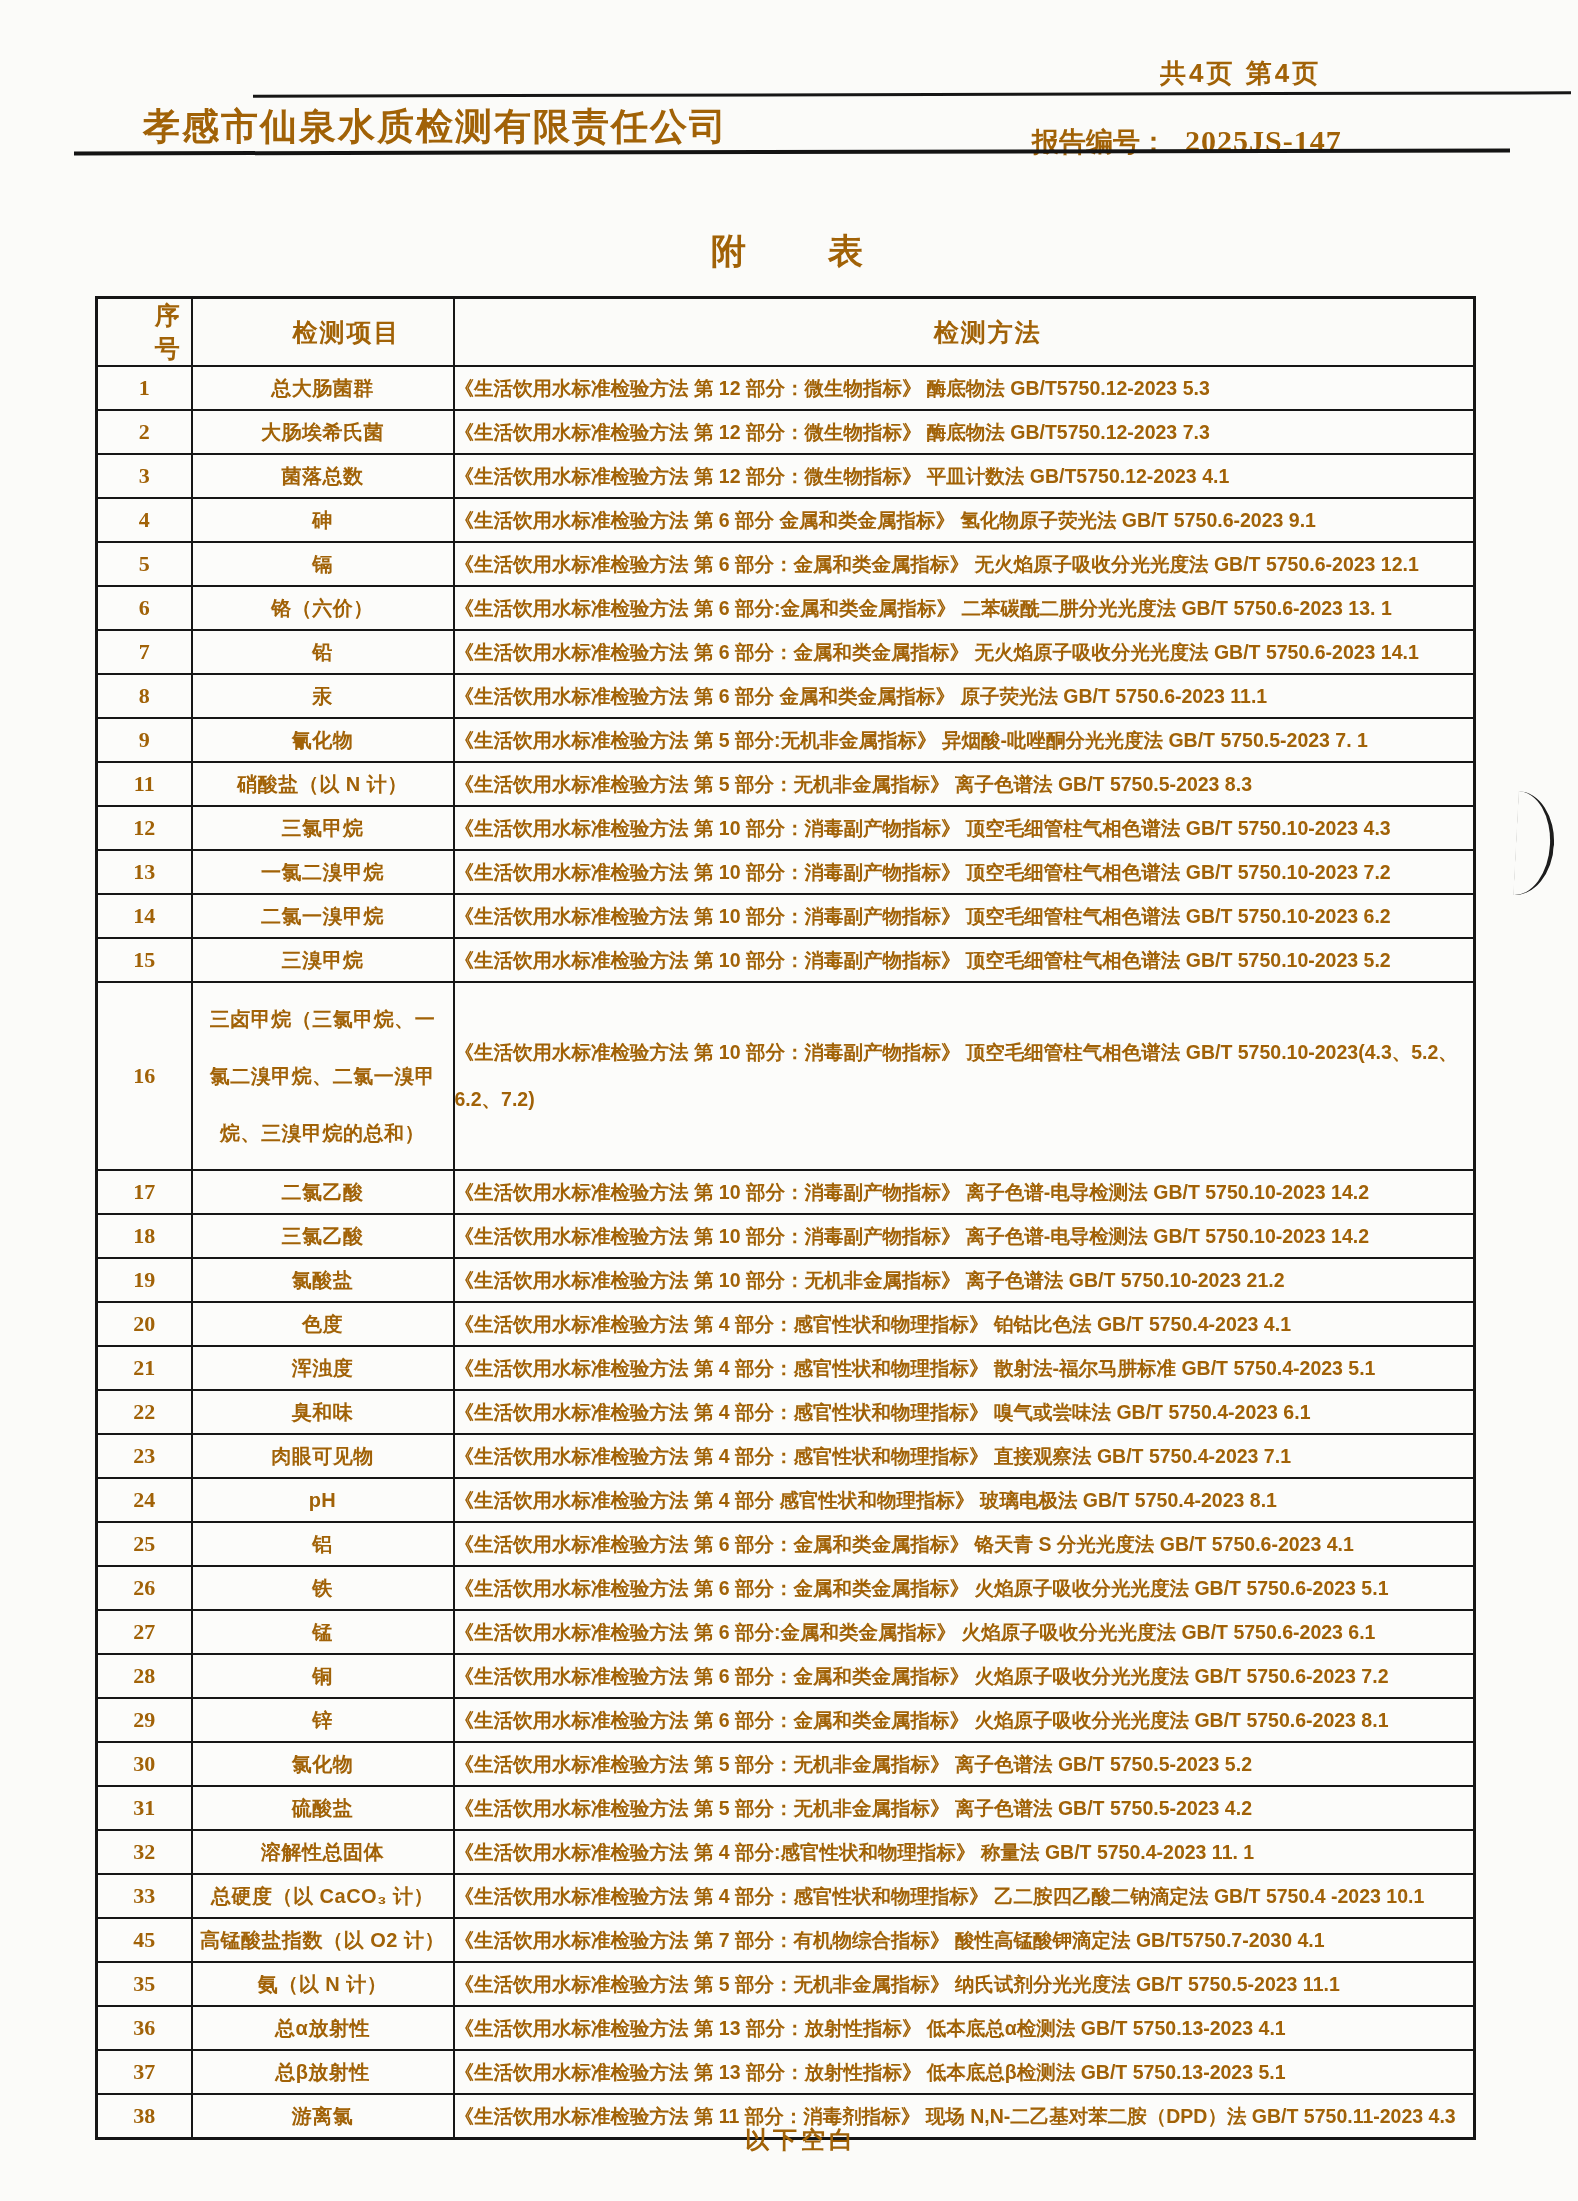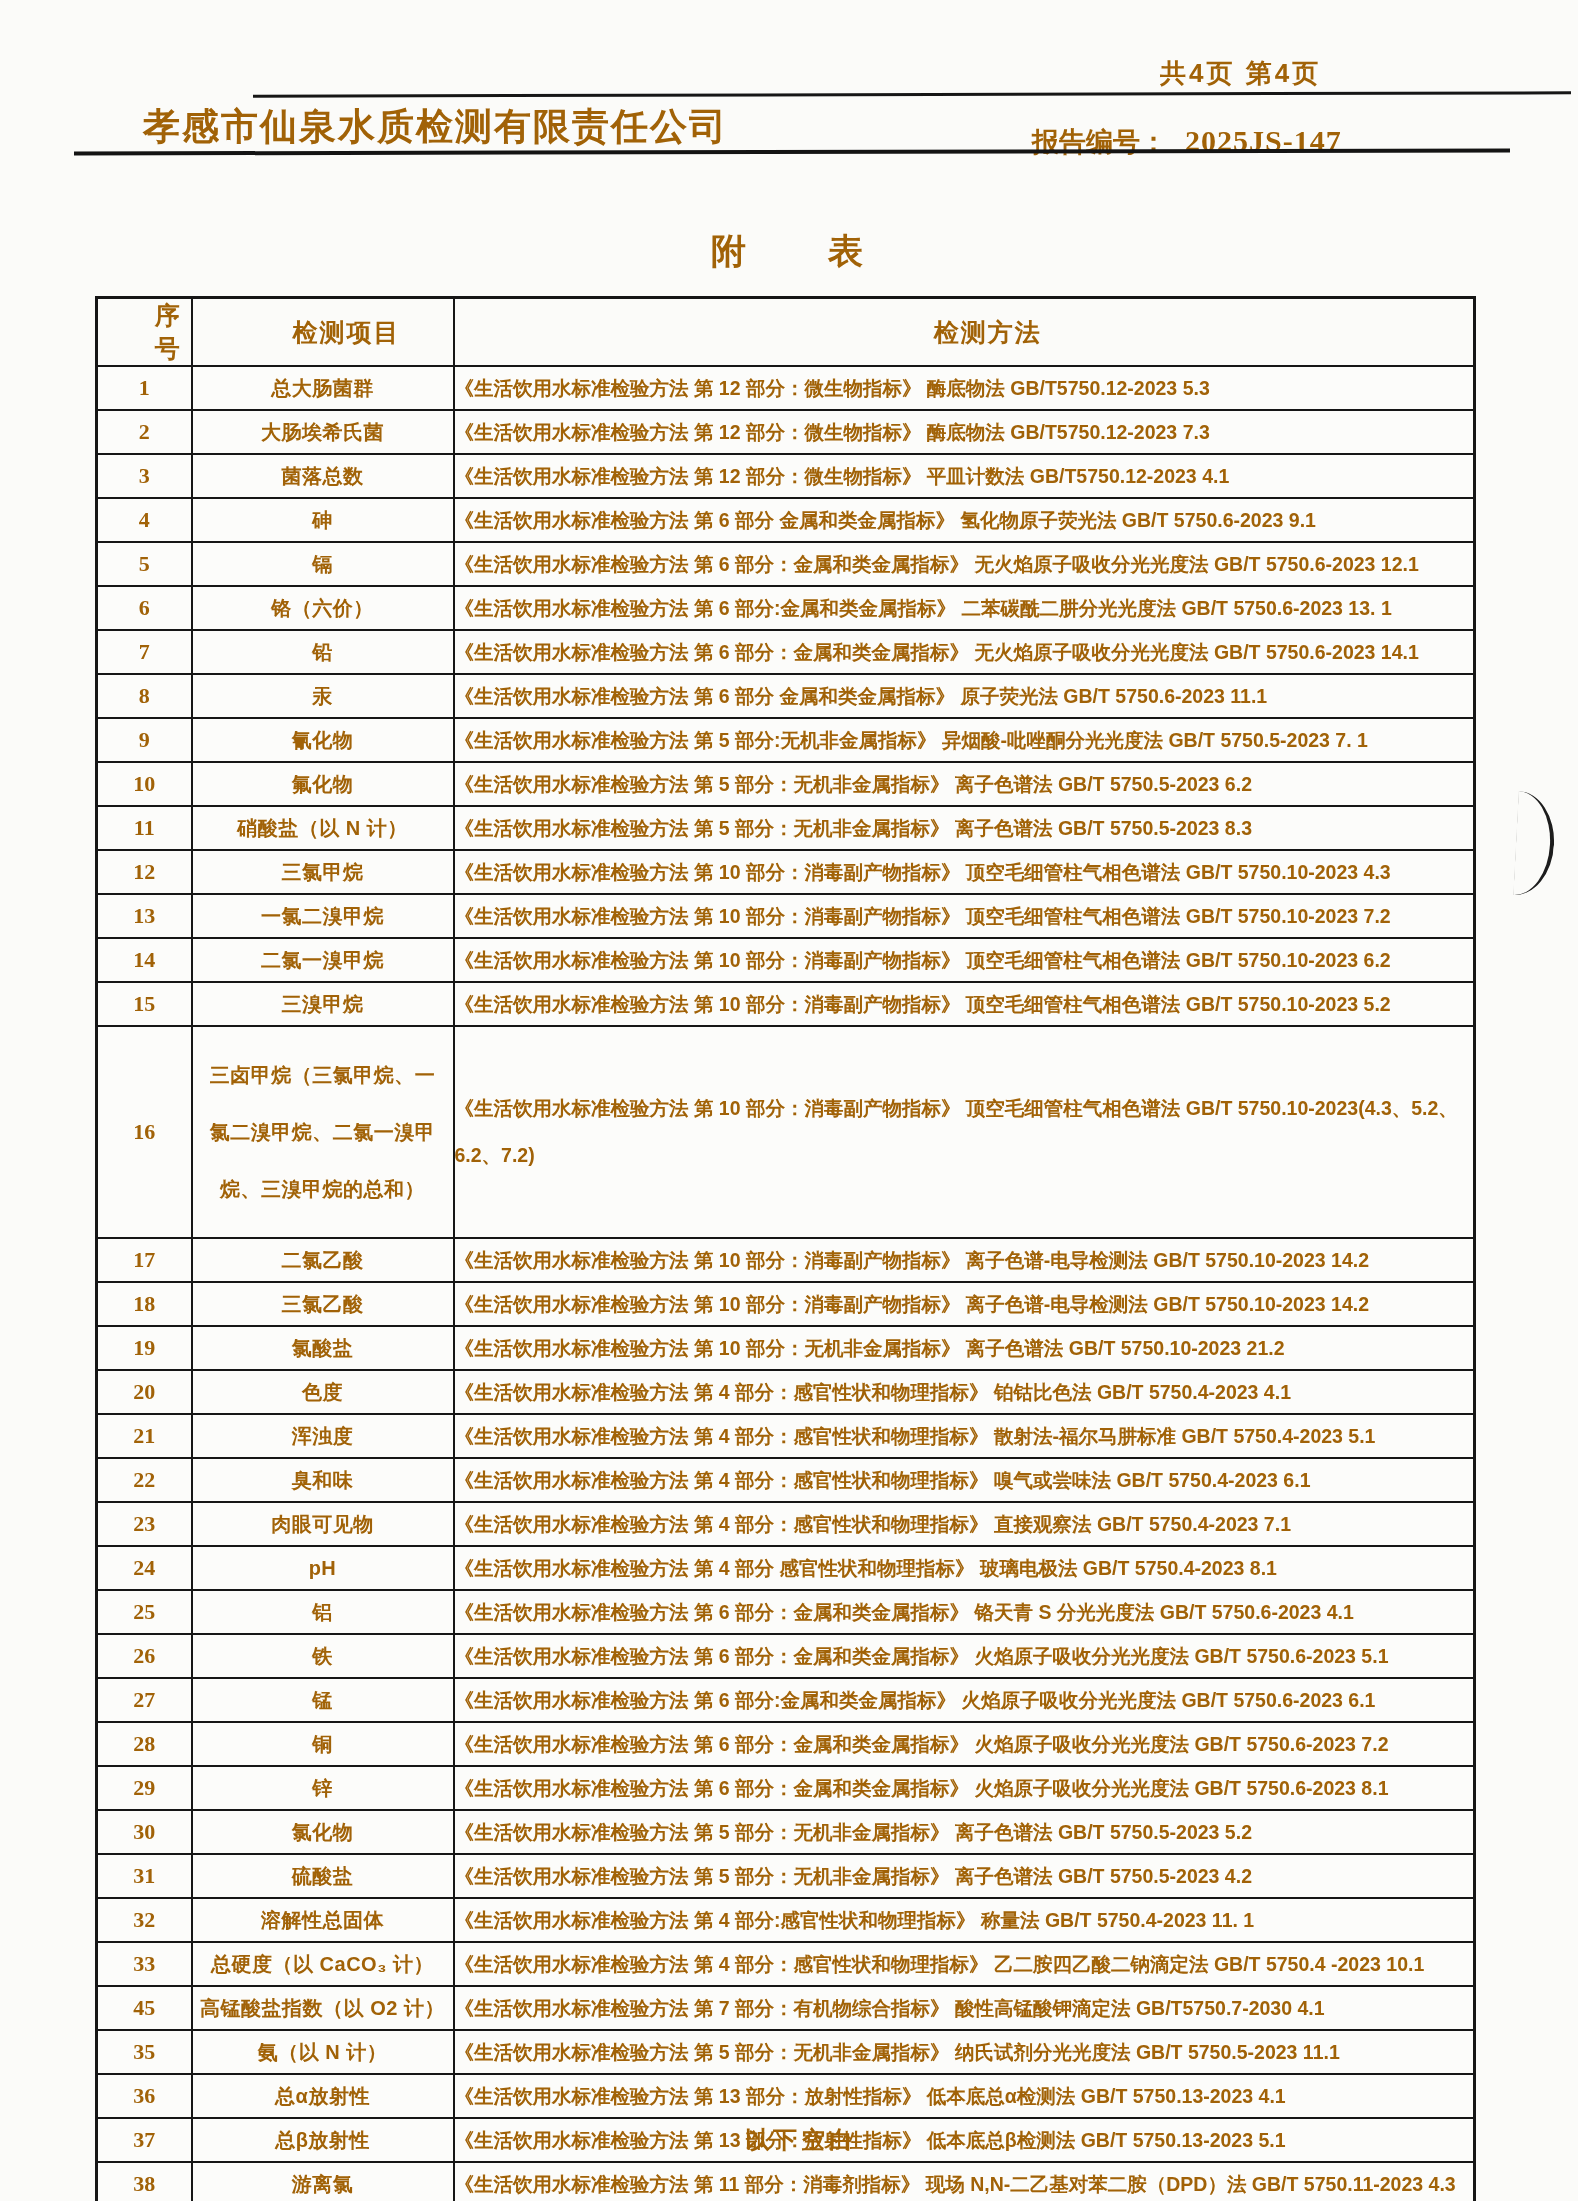--- a/index.html
+++ b/index.html
@@ -66,21 +66,21 @@
   }
   td.item{
     text-align:center;font-size:20px;font-weight:700;letter-spacing:0.5px;
     padding:2px 6px;
   }
   td.method{
     text-align:left;font-size:19.5px;font-weight:700;
     padding:2px 10px 2px 22px;line-height:1.55;
   }
   tr.tall td{height:182px;}
-  tr.tall td.item{line-height:2.85;padding:14px 14px;}
+  tr.tall td.item{line-height:2.85;padding:2px 14px;}
   tr.tall td.method{line-height:2.4;}
   .footer-blank{
     position:absolute;top:2124px;left:12px;width:1578px;
     text-align:center;font-size:24px;font-weight:700;letter-spacing:4px;
   }
   .scan-artifact{
     position:absolute;top:792px;left:1516px;width:34px;height:104px;
     border-right:4px solid #1d1d1d;
     border-radius:0 100% 100% 0 / 0 50% 50% 0;
     transform:rotate(3deg);
@@ -155,25 +155,20 @@
       <td class="no">8</td>
       <td class="item">汞</td>
       <td class="method">《生活饮用水标准检验方法 第 6 部分 金属和类金属指标》 原子荧光法 GB/T 5750.6-2023 11.1</td>
     </tr>
         <tr class="data">
       <td class="no">9</td>
       <td class="item">氰化物</td>
       <td class="method">《生活饮用水标准检验方法 第 5 部分:无机非金属指标》 异烟酸-吡唑酮分光光度法 GB/T 5750.5-2023 7. 1</td>
     </tr>
         <tr class="data">
-      <td class="no">10</td>
-      <td class="item">氟化物</td>
-      <td class="method">《生活饮用水标准检验方法 第 5 部分：无机非金属指标》 离子色谱法 GB/T 5750.5-2023 6.2</td>
-    </tr>
-        <tr class="data">
       <td class="no">11</td>
       <td class="item">硝酸盐（以 N 计）</td>
       <td class="method">《生活饮用水标准检验方法 第 5 部分：无机非金属指标》 离子色谱法 GB/T 5750.5-2023 8.3</td>
     </tr>
         <tr class="data">
       <td class="no">12</td>
       <td class="item">三氯甲烷</td>
       <td class="method">《生活饮用水标准检验方法 第 10 部分：消毒副产物指标》 顶空毛细管柱气相色谱法 GB/T 5750.10-2023 4.3</td>
     </tr>
         <tr class="data">

